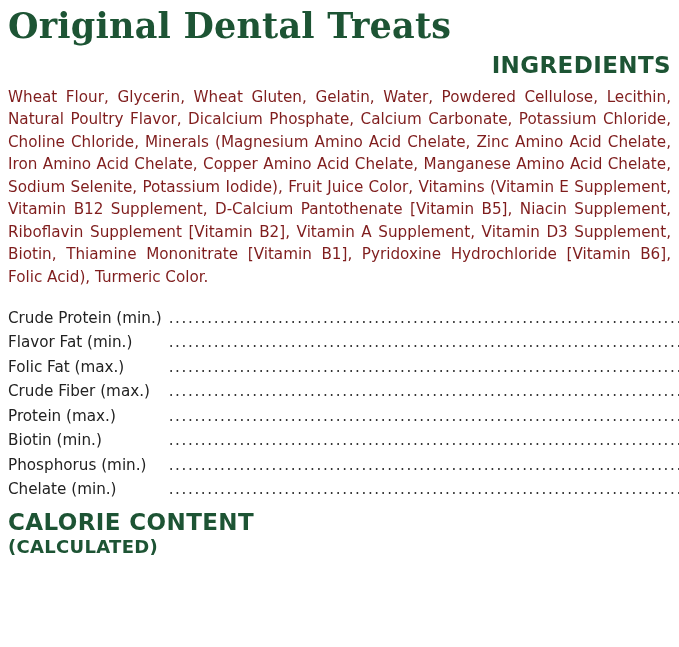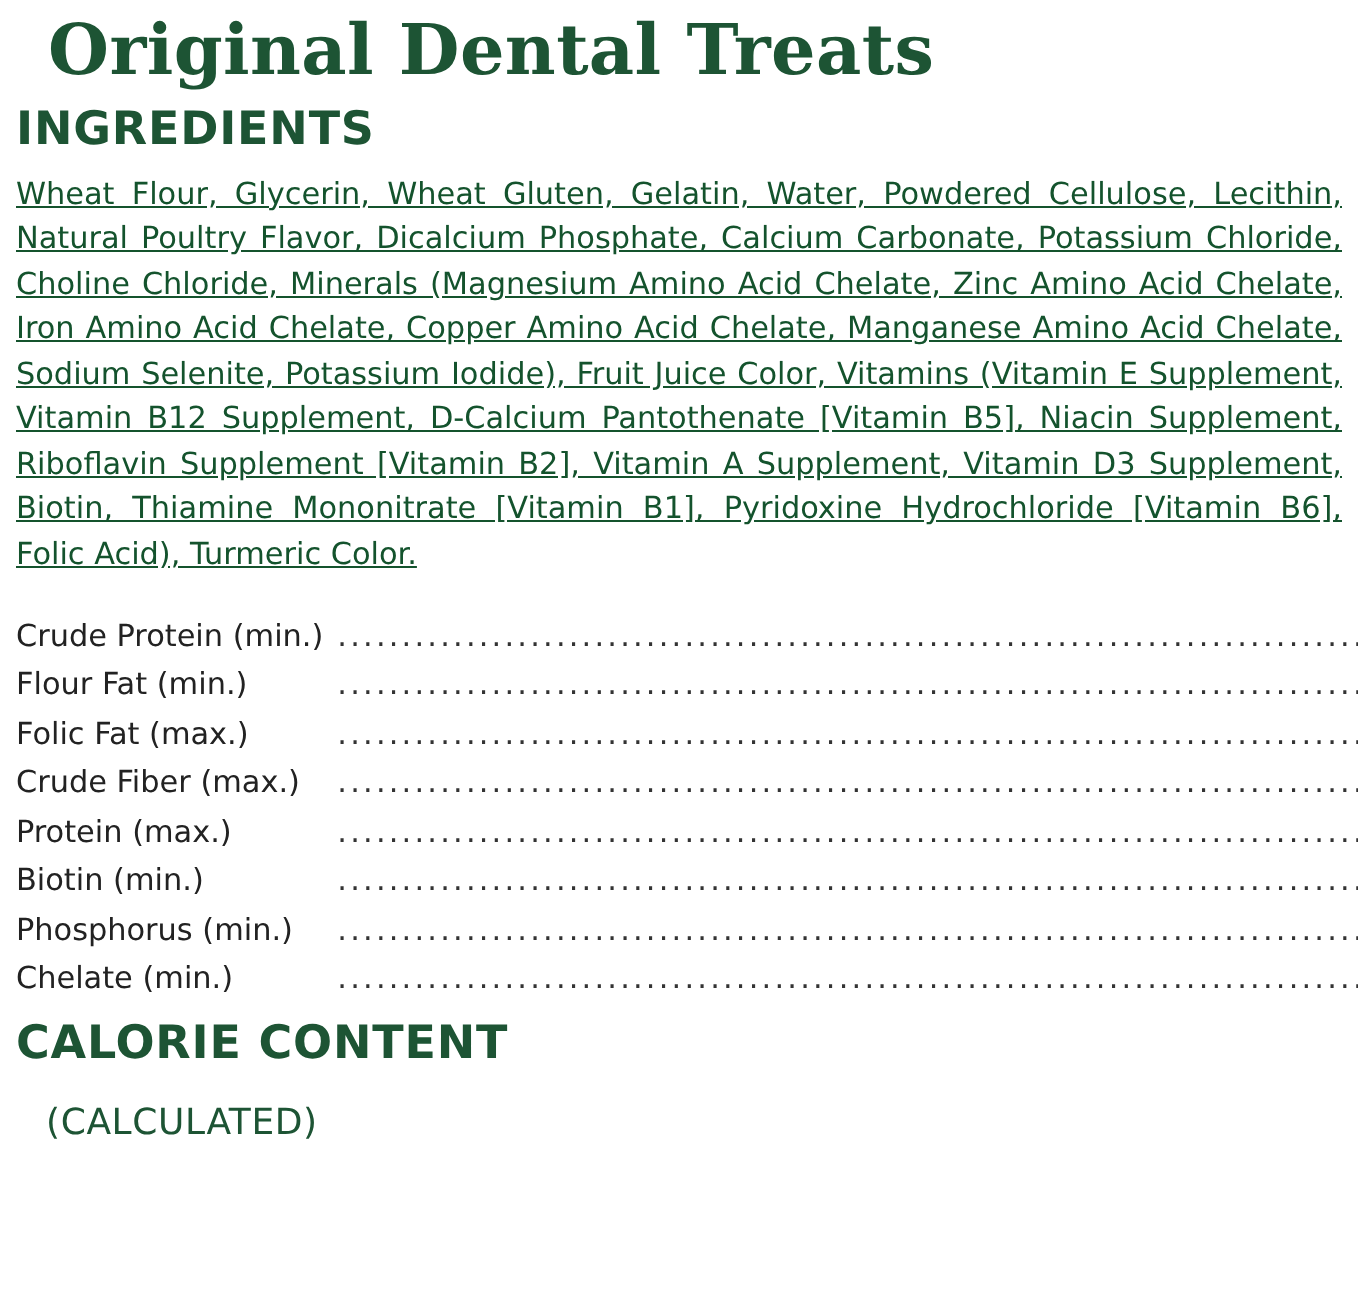--- a/index.html
+++ b/index.html
@@ -21,39 +21,39 @@
     padding: 6px 8px 0 8px;
     position: relative;
   }
   .product-title {
     font-family: "DejaVu Serif", serif;
     font-size: 35px;
     font-weight: bold;
     color: #1d5434;
     letter-spacing: 0.2px;
     line-height: 1.15;
-    margin: 0 0 6px 16px;
+    margin: 0 0 6px 0;
   }
   .section-heading {
     font-family: "DejaVu Sans", sans-serif;
     font-size: 23px;
     font-weight: bold;
     color: #1d5434;
     letter-spacing: 0.4px;
     line-height: 1.2;
     margin: 0 0 6px 0;
+    text-align: right;
   }
   .ingredients-body {
     font-size: 15.2px;
     line-height: 1.48;
-    color: #14532d;
+    color: #7f1d1d;
     text-align: justify;
     text-justify: inter-word;
     margin: 0 0 14px 0;
-    text-decoration: underline;
   }
   .ga-heading {
     margin-top: 4px;
     margin-bottom: 8px;
   }
   .ga-table {
     width: 100%;
     border-collapse: collapse;
     margin-bottom: 10px;
   }
@@ -90,25 +90,25 @@
   .calorie-heading {
     font-size: 23px;
     font-weight: bold;
     color: #1d5434;
     letter-spacing: 0.4px;
     line-height: 1.22;
     margin: 0;
   }
   .calorie-sub {
     font-size: 18px;
-    font-weight: normal;
+    font-weight: bold;
     color: #1d5434;
     letter-spacing: 0.3px;
     line-height: 1.2;
-    margin: 15px;
+    margin: 0;
   }
   .calorie-value {
     flex: 1 1 auto;
     font-size: 15.2px;
     color: #222222;
     padding-top: 4px;
     line-height: 1.4;
   }
 </style>
 </head>
@@ -124,21 +124,21 @@
 
 
   <table class="ga-table">
     <tbody>
       <tr class="ga-row">
         <td class="ga-label">Crude Protein (min.)</td>
         <td class="ga-dots">....................................................................................................................................................</td>
 
       </tr>
       <tr class="ga-row">
-        <td class="ga-label">Flour Fat (min.)</td>
+        <td class="ga-label">Flavor Fat (min.)</td>
         <td class="ga-dots">....................................................................................................................................................</td>
 
       </tr>
       <tr class="ga-row">
         <td class="ga-label">Folic Fat (max.)</td>
         <td class="ga-dots">....................................................................................................................................................</td>
 
       </tr>
       <tr class="ga-row">
         <td class="ga-label">Crude Fiber (max.)</td>

